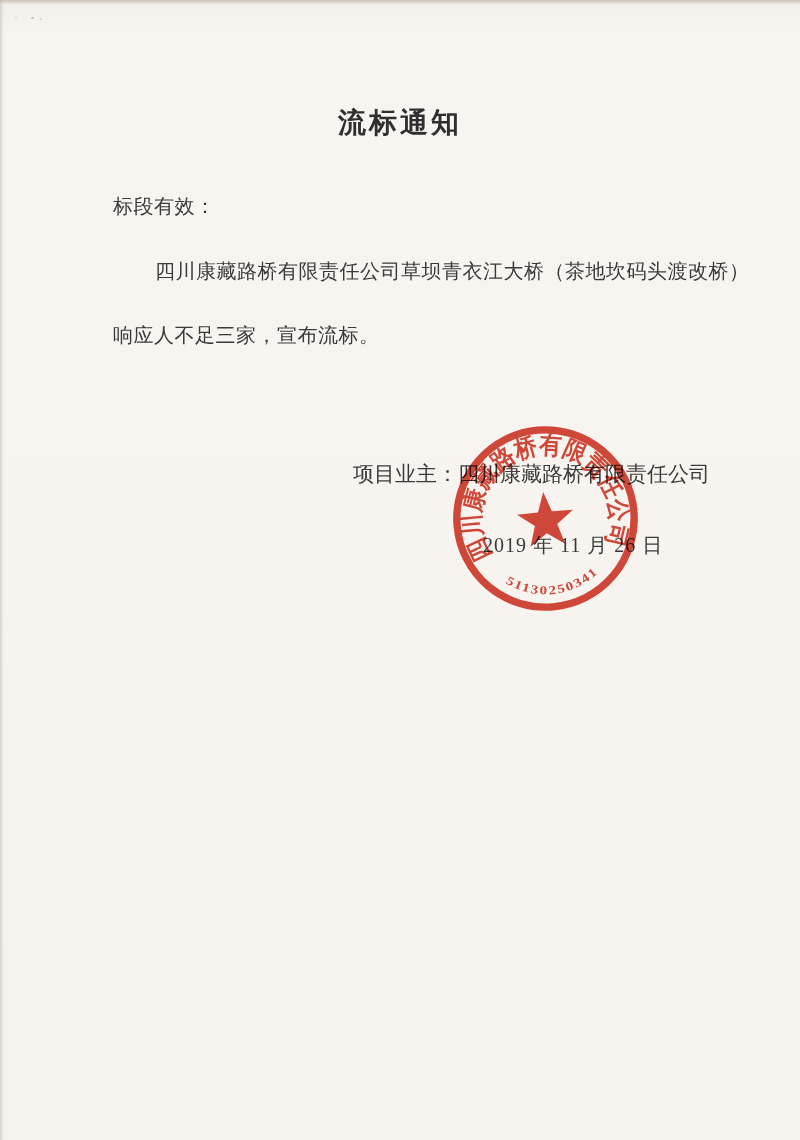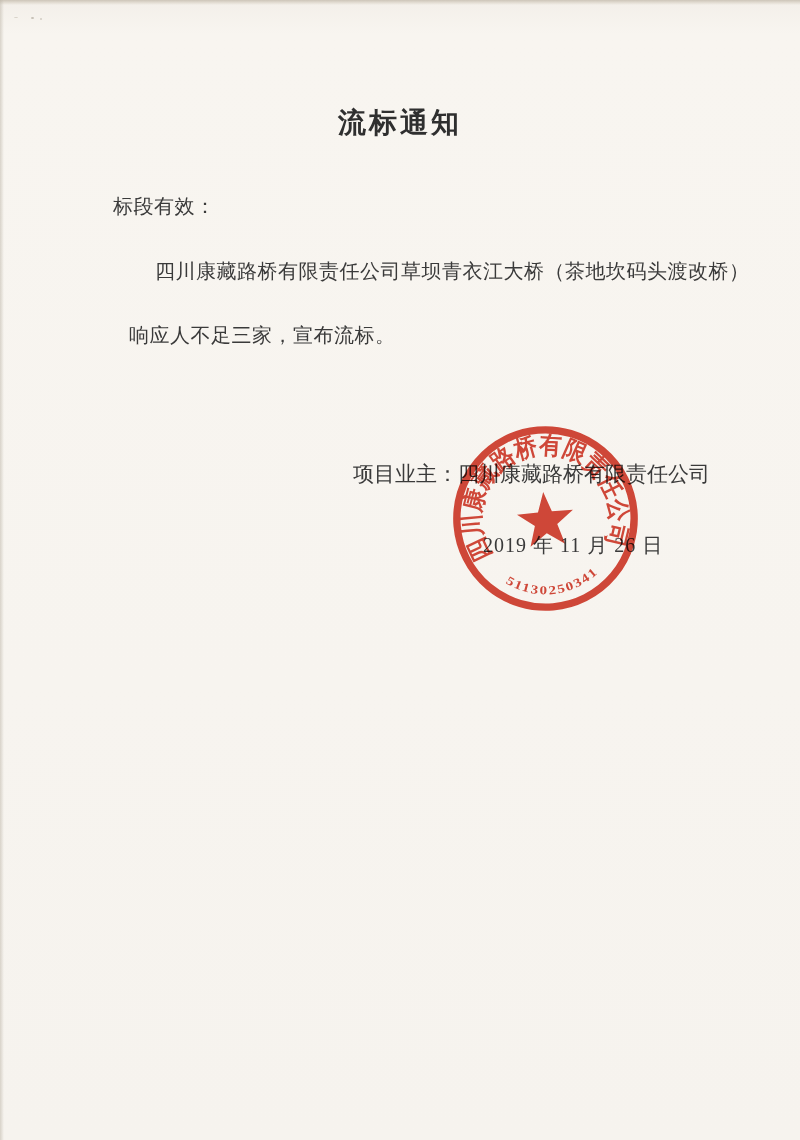--- a/index.html
+++ b/index.html
@@ -43,21 +43,21 @@
     left: 113px;
     width: 584px;
     font-size: 20px;
     color: #3a3a3a;
     letter-spacing: 0.5px;
     white-space: nowrap;
   }
   .salutation   { top: 193px; }
   .bline-0      { top: 238px; padding-left: 42px; margin-top: 20px; }
   .bline-1      { top: 281px; }
-  .bline-2      { top: 322px; margin-left: 16px; }
+  .bline-2      { top: 322px; }
 
   .signature-line {
     position: absolute;
     left: 353px; top: 460px;
     font-size: 21px;
     color: #3a3a3a;
     white-space: nowrap;
   }
   .date-line {
     position: absolute;

